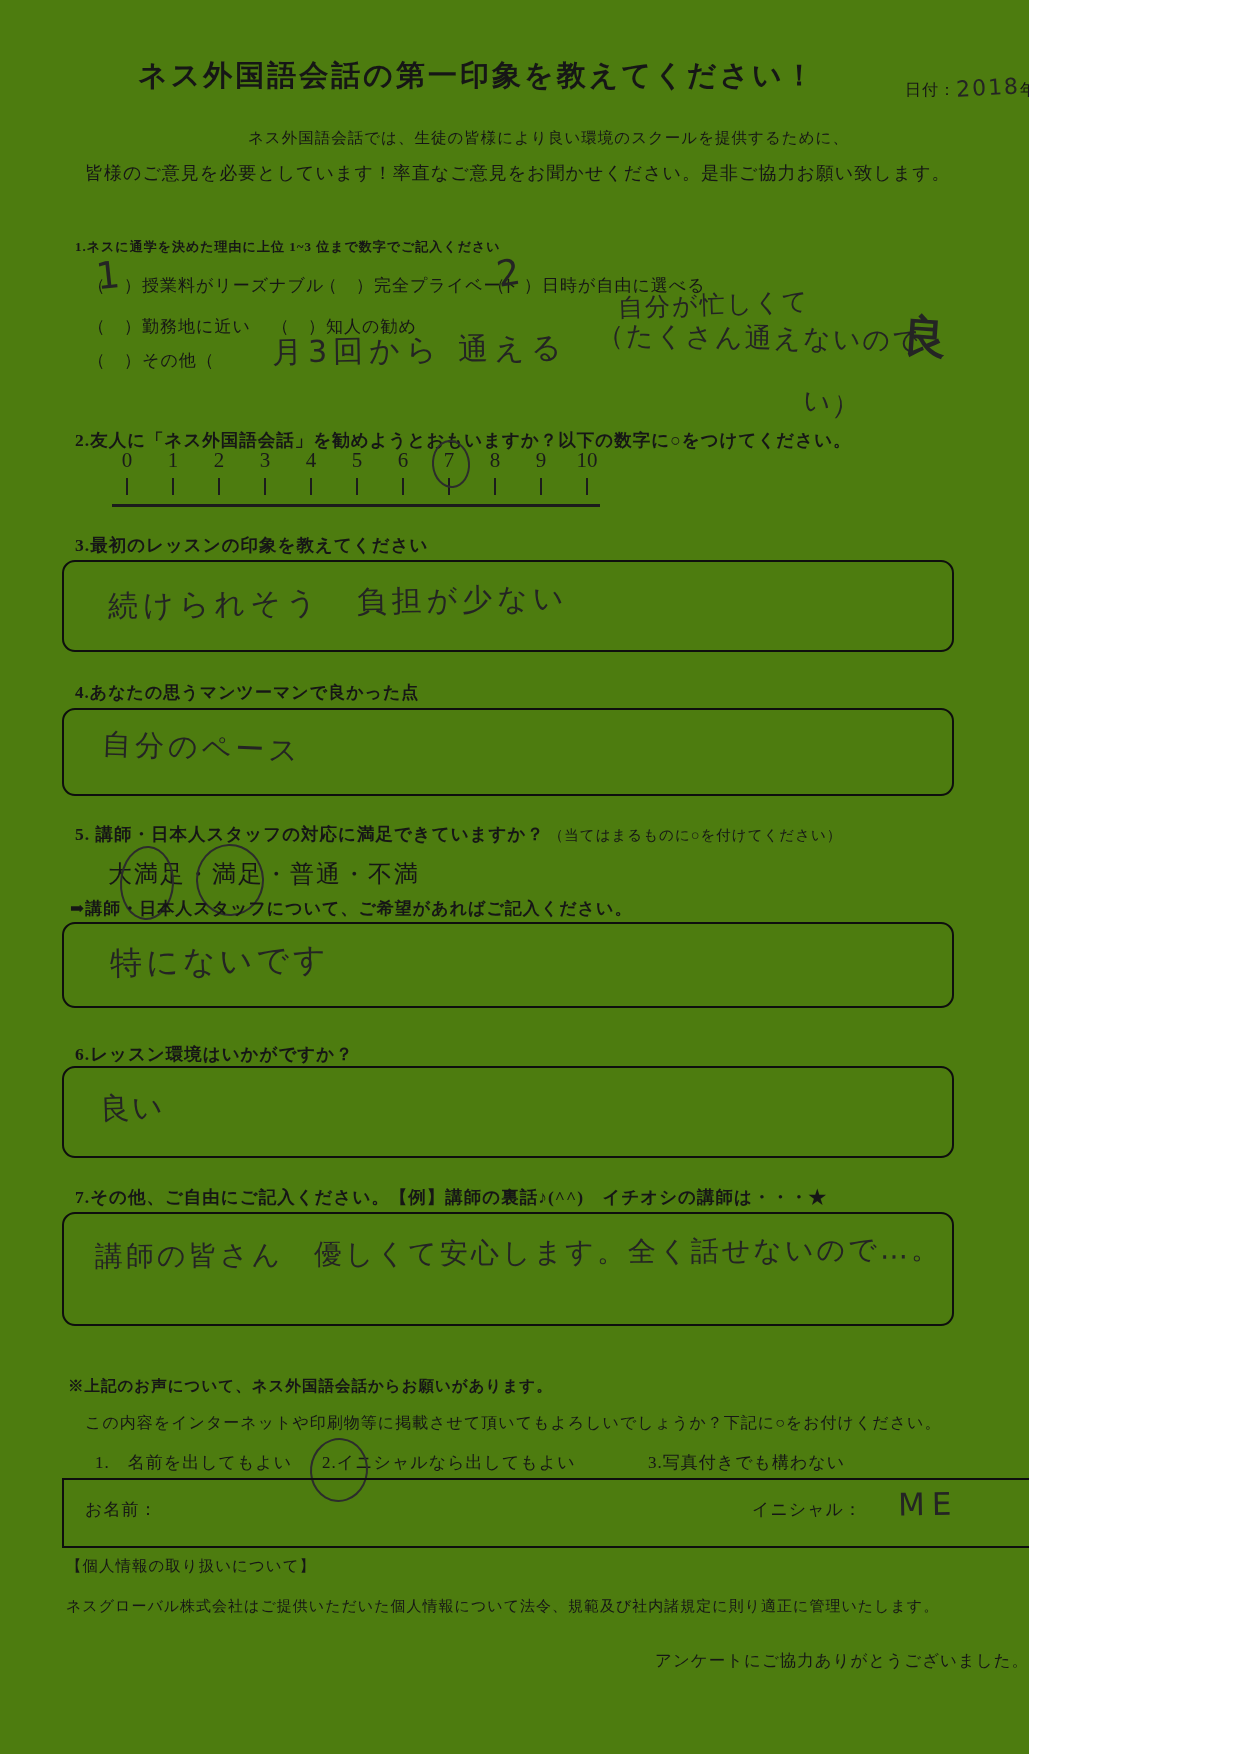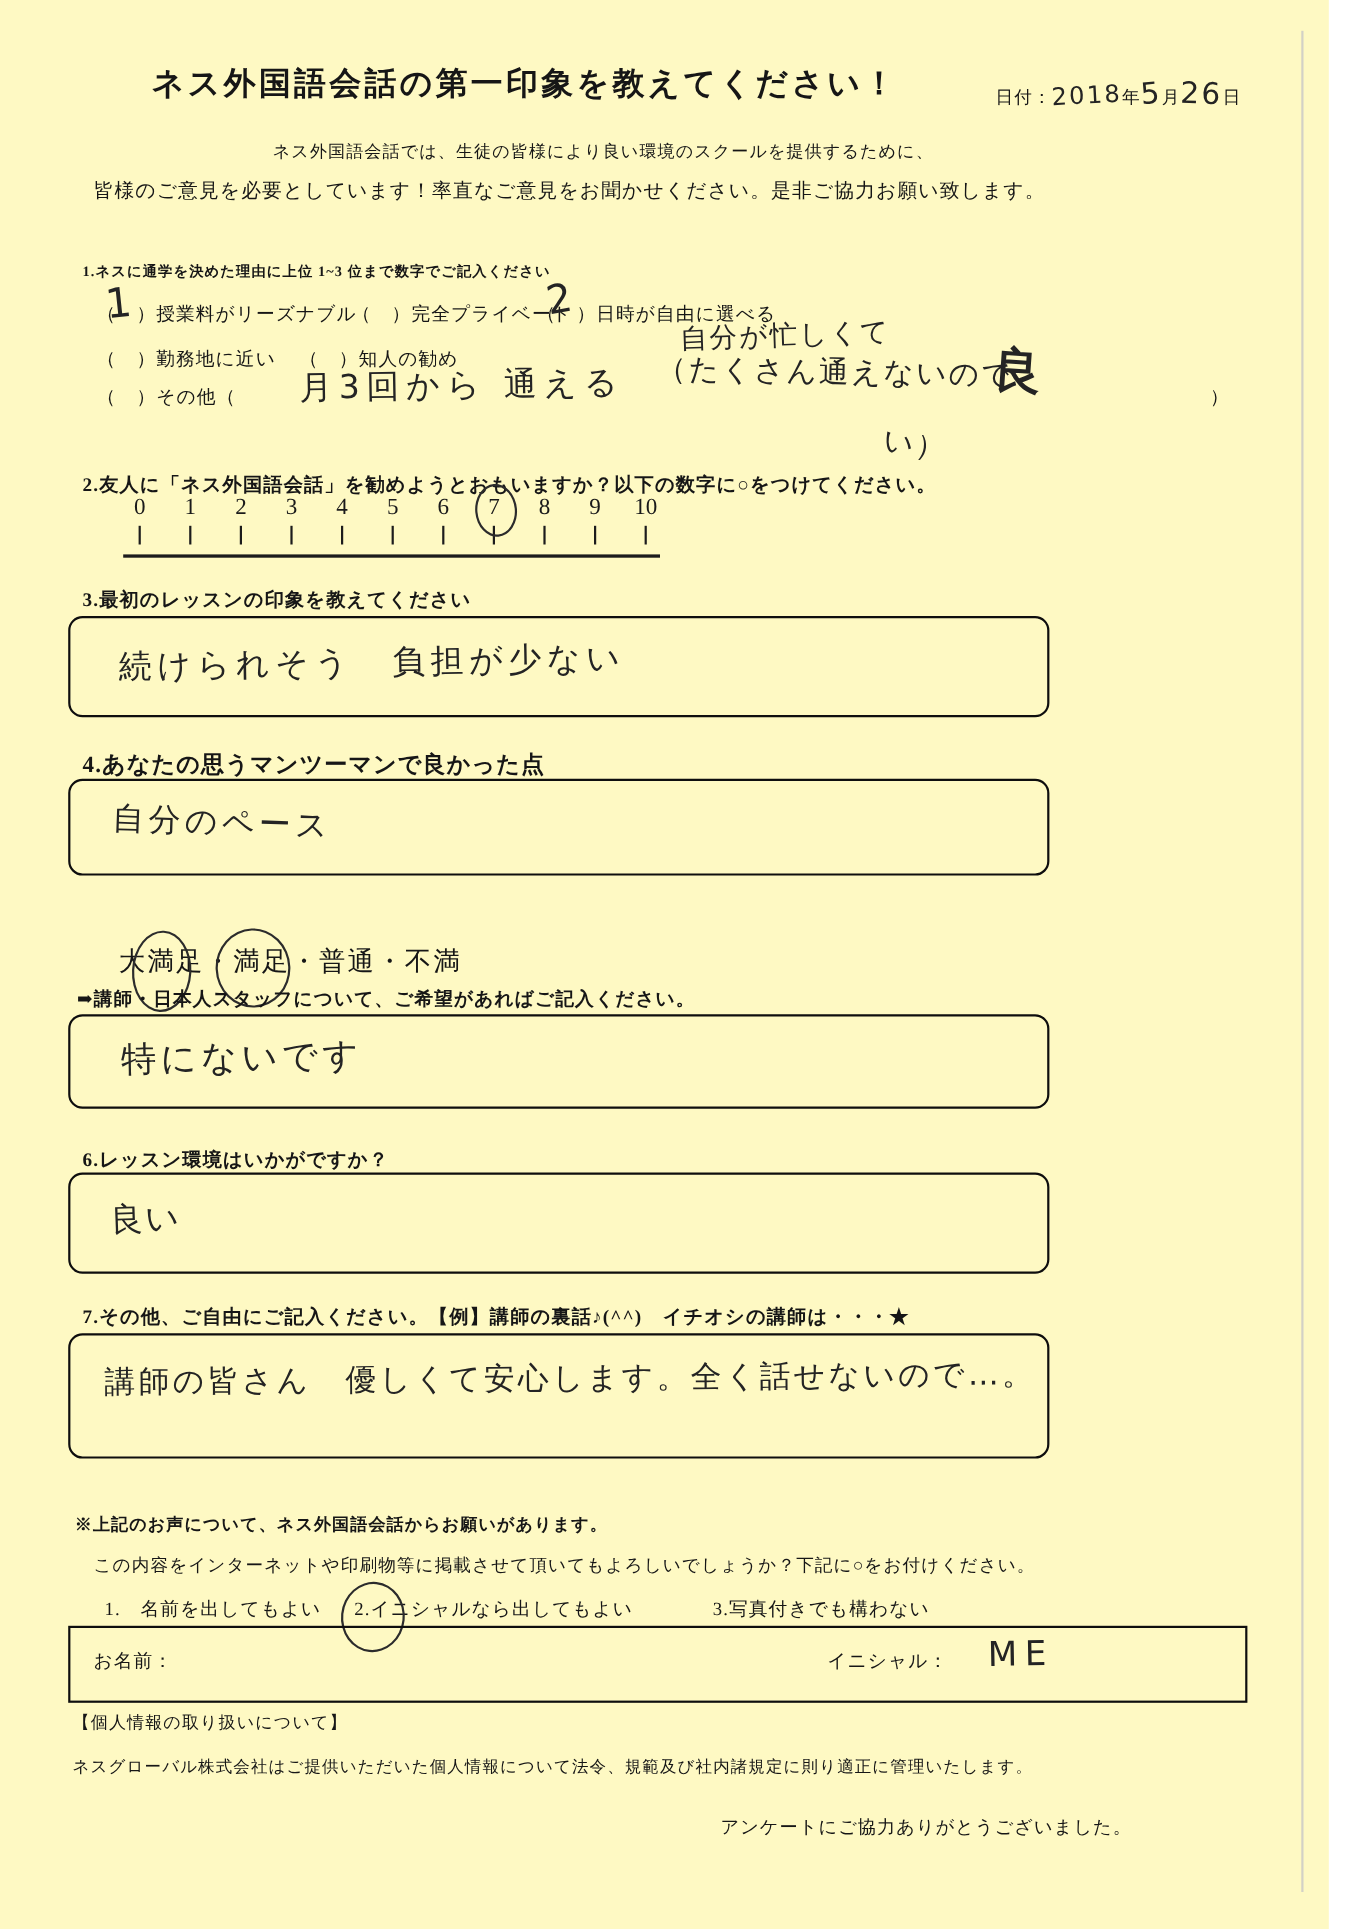--- a/index.html
+++ b/index.html
@@ -1,16 +1,16 @@
 <!DOCTYPE html>
 <html><head>
 <meta charset="utf-8">
 <style>
   html,body{margin:0;padding:0;background:#ffffff;}
-  #page{position:relative;width:1208px;height:1754px;background:#fef9c3;overflow:hidden;
+  #page{position:relative;width:1029px;height:1754px;background:#4d7c0f;overflow:hidden;
         font-family:"Liberation Serif","DejaVu Serif",serif;color:#141414;}
   .abs{position:absolute;white-space:nowrap;}
   .t{font-family:"Liberation Serif","DejaVu Serif",serif;color:#161616;letter-spacing:1px;}
   .hw{font-family:"DejaVu Sans",sans-serif;color:#242424;letter-spacing:2px;}
   .box{position:absolute;border:2.2px solid #0e0e0e;border-radius:13px;background:transparent;}
   .sharpbox{position:absolute;border:2.2px solid #0e0e0e;background:transparent;}
   .circle{position:absolute;border:2.4px solid #2c2c2c;border-radius:50%;background:transparent;}
   .vline{position:absolute;background:#c7c7c7;}
   .scale-wrap{position:absolute;display:flex;justify-content:space-between;}
   .scale-cell{width:40px;text-align:center;}
@@ -103,24 +103,28 @@
         <div class="tick"></div>
       </div>
   </div>
   <div class="scale-line" style="left:112px;top:504px;width:488px;height:3px;"></div>
   <div class="circle" style="left:432px;top:440px;width:34px;height:44px;transform:rotate(-5deg);"></div>
 
   <div class="abs t" style="left:75px;top:533px;font-size:17.5px;font-weight:600;">3.最初のレッスンの印象を教えてください</div>
   <div class="box" style="left:62px;top:560px;width:888px;height:88px;"></div>
   <div class="abs hw" style="left:108px;top:582px;font-size:30px;transform:rotate(-1deg);letter-spacing:5px;">続けられそう　負担が少ない</div>
 
-  <div class="abs t" style="left:75px;top:681px;font-size:21px;font-weight:600;">4.あなたの思うマンツーマンで良かった点</div>
+  <div class="abs t" style="left:75px;top:681px;font-size:17px;font-weight:600;">4.あなたの思うマンツーマンで良かった点</div>
   <div class="box" style="left:62px;top:708px;width:888px;height:84px;"></div>
   <div class="abs hw" style="left:102px;top:728px;font-size:29px;transform:rotate(2deg);letter-spacing:4px;">自分のペース</div>
 
+  <div class="abs" style="left:75px;top:822px;">
+    <span class="t" style="font-size:17.5px;font-weight:600;">5. 講師・日本人スタッフの対応に満足できていますか？</span>
+    <span class="t" style="font-size:14.5px;">（当てはまるものに○を付けてください）</span>
+  </div>
   <div class="abs t" style="left:108px;top:858px;font-size:24px;letter-spacing:2px;">大満足・満足・普通・不満</div>
   <div class="circle" style="left:120px;top:846px;width:50px;height:70px;transform:rotate(3deg);"></div>
   <div class="circle" style="left:196px;top:844px;width:64px;height:68px;transform:rotate(-2deg);"></div>
   <div class="abs t" style="left:70px;top:897px;font-size:17px;font-weight:600;">➡講師・日本人スタッフについて、ご希望があればご記入ください。</div>
   <div class="box" style="left:62px;top:922px;width:888px;height:82px;"></div>
   <div class="abs hw" style="left:110px;top:940px;font-size:32px;transform:rotate(-1deg);letter-spacing:4px;">特にないです</div>
 
   <div class="abs t" style="left:75px;top:1042px;font-size:17.5px;font-weight:600;">6.レッスン環境はいかがですか？</div>
   <div class="box" style="left:62px;top:1066px;width:888px;height:88px;"></div>
   <div class="abs hw" style="left:100px;top:1088px;font-size:30px;transform:rotate(-2deg);">良い</div>

